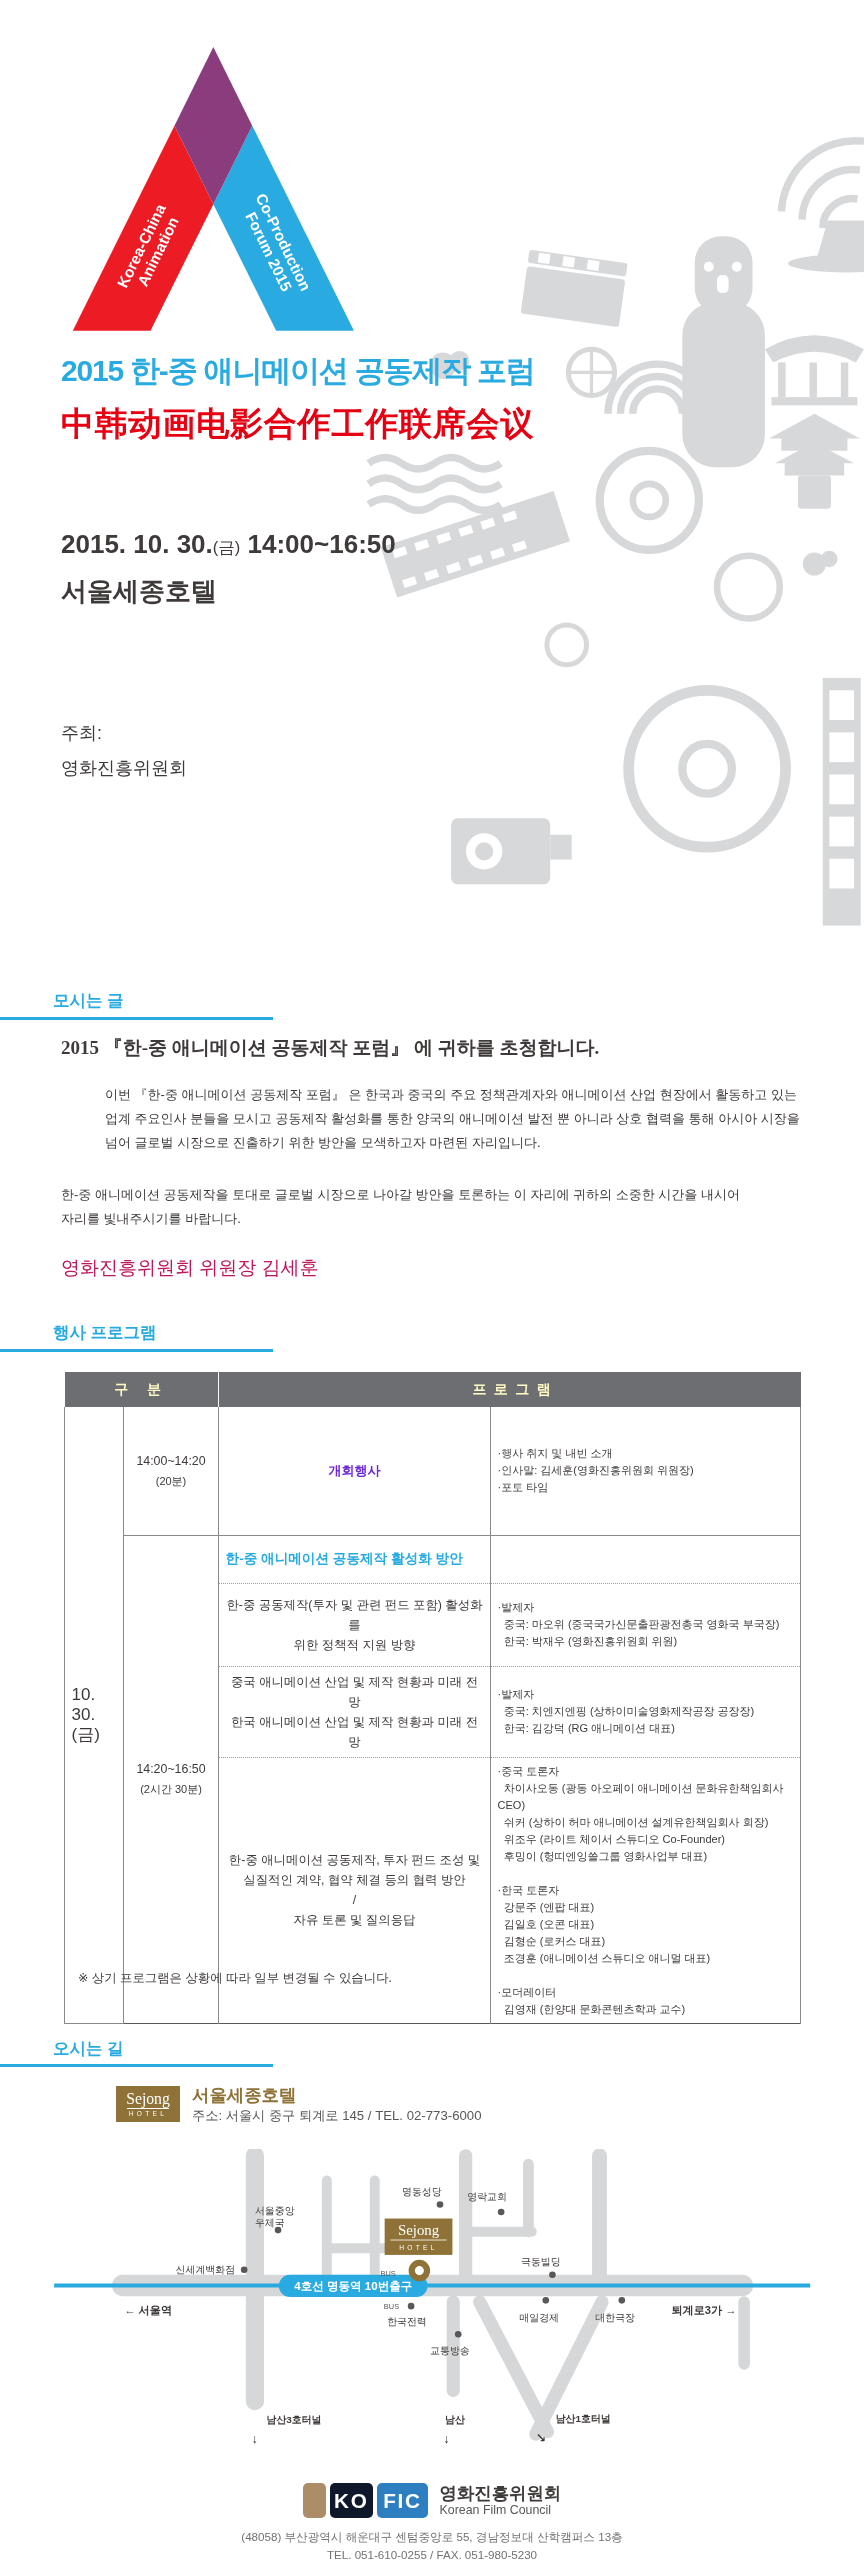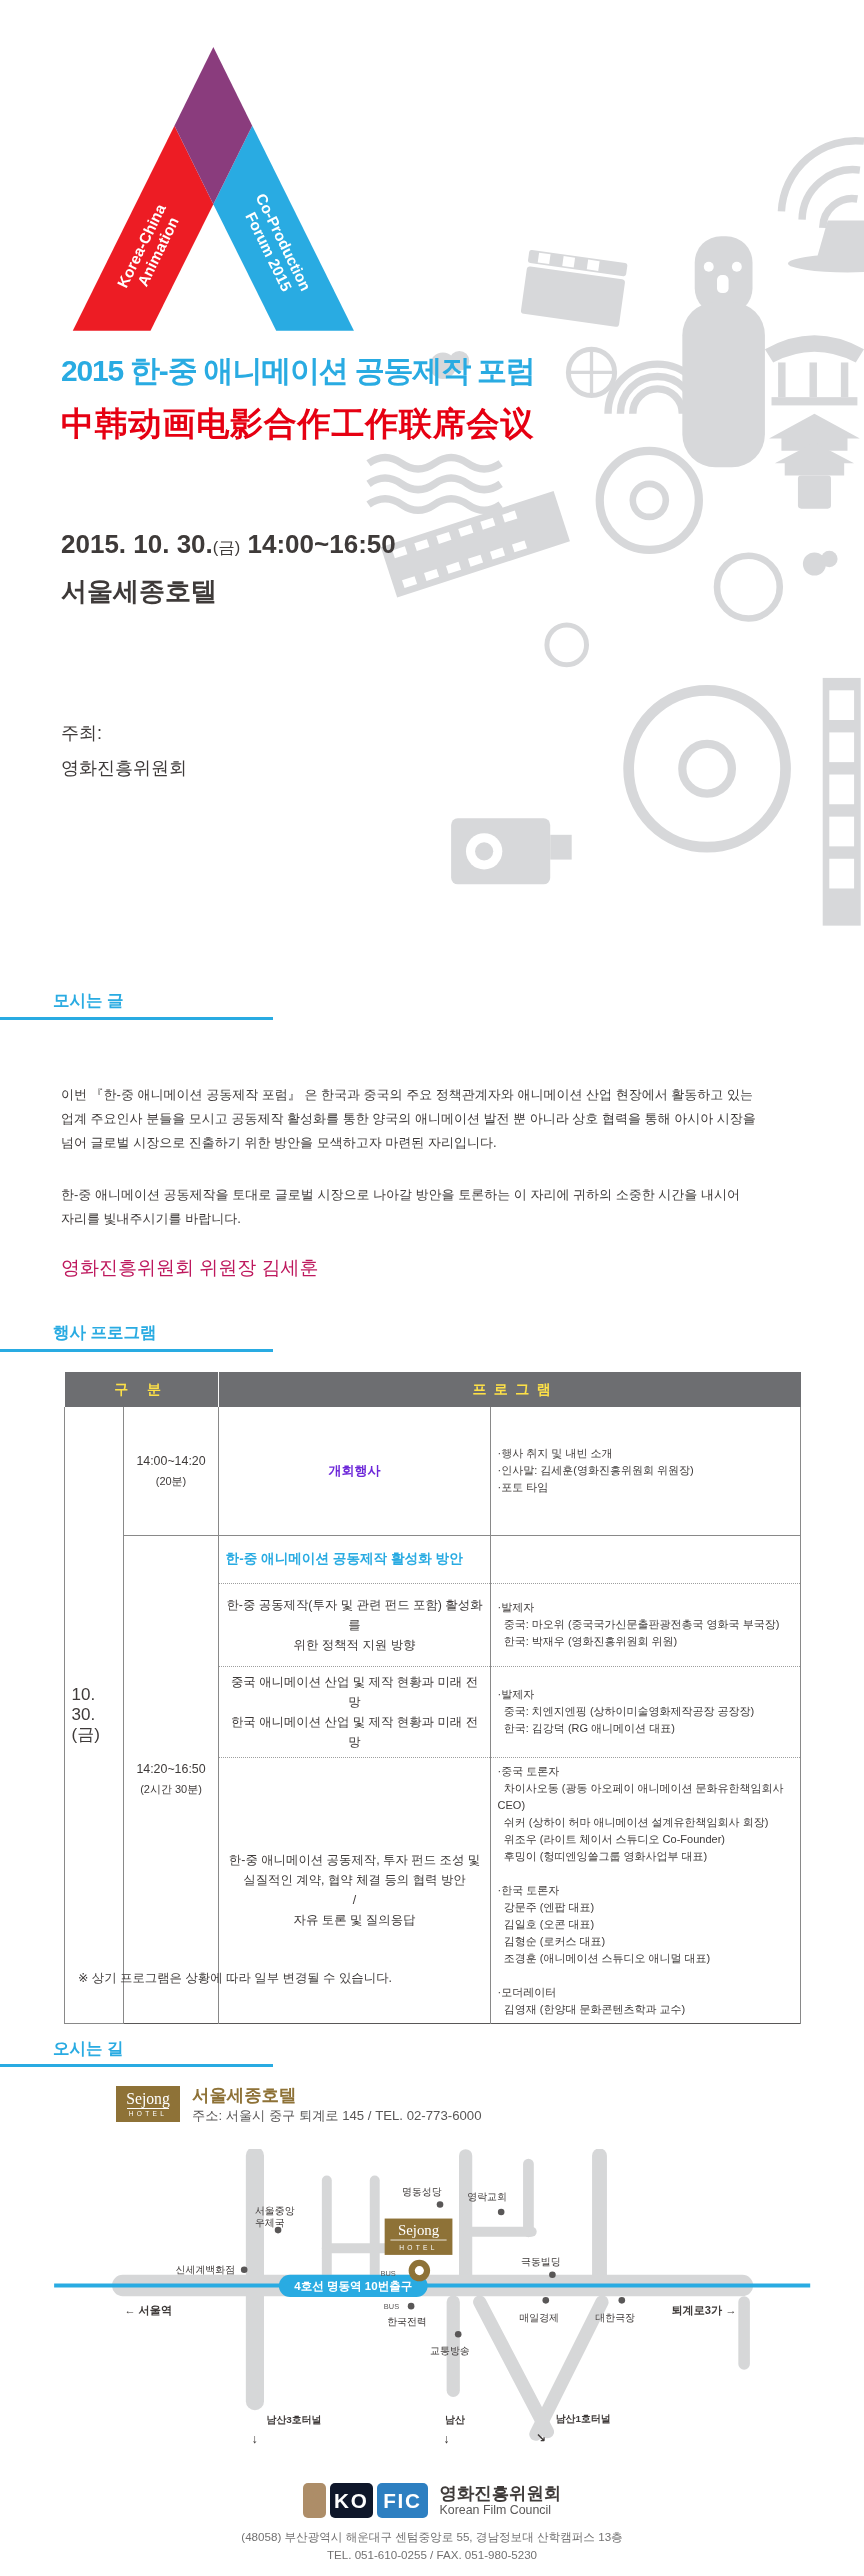--- a/index.html
+++ b/index.html
@@ -22,21 +22,21 @@
   
   .sec-title{left:53px;font-size:16.5px;font-weight:700;color:#29abe2;z-index:3;}
   .sec-line{left:0;width:273px;height:3.3px;background:#29abe2;z-index:3;}
   .inv-headline{top:1035px;left:61px;font-size:19px;color:#3e3a39;
                 font-family:"Liberation Serif","DejaVu Serif",serif;font-weight:600;z-index:3;}
   .inv-para{left:61px;width:752px;font-size:13px;line-height:24px;color:#3e3a39;white-space:pre-wrap;z-index:3;}
   .inv-sign{top:1255px;left:61px;font-size:19px;color:#be185d;z-index:3;}
   
   .prog-wrap{top:1372px;left:64px;z-index:3;}
   table.prog{border-collapse:collapse;table-layout:fixed;width:736px;border-bottom:1.7px solid #595757;}
-  table.prog th{background:#6d6e71;color:#fde047;font-size:14px;font-weight:700;height:33px;letter-spacing:7.4px;}
+  table.prog th{background:#6d6e71;color:#fef9c3;font-size:14px;font-weight:700;height:33px;letter-spacing:7.4px;}
   table.prog th.h2{border-left:0.8px solid #fafafa;padding-left:12px;}
   table.prog td{border-left:0.8px solid #898989;border-right:0.8px solid #898989;vertical-align:middle;padding:5px 6.6px;}
   td.datec{font-size:17px;line-height:20px;color:#3e3a39;}
   td.timec{text-align:center;font-size:12.4px;line-height:20px;color:#3e3a39;}
   td.timec .dur{font-size:11px;}
   tr.r1{height:128px;}
   tr.r1 td{border-bottom:0.8px solid #898989;}
   tr.theme-row{height:48px;}
   td.theme{color:#29abe2;font-weight:700;font-size:13.6px;text-align:left;}
   tr.sess td{border-top:0.8px dotted #9e9f9f;}
@@ -173,21 +173,22 @@
   <div class="abs title-zh">中韩动画电影合作工作联席会议</div>
   <div class="abs dateline"><span>2015. 10. 30.</span><span class="day">(금)</span><span> 14:00~16:50</span></div>
   <div class="abs venue">서울세종호텔</div>
   <div class="abs host">
     <div>주최:</div>
     <div>영화진흥위원회</div>
   </div>
 
   <div class="abs sec-title" style="top:990px;">모시는 글</div>
   <div class="abs sec-line" style="top:1017px;"></div>
-  <div class="abs inv-para" style="top:1083px;">이번 『한-중 애니메이션 공동제작 포럼』 은 한국과 중국의 주요 정책관계자와 애니메이션 산업 현장에서 활동하고 있는
+  <div class="abs inv-headline">2015 『한-중 애니메이션 공동제작 포럼』 에 귀하를 초청합니다.</div>
+  <div class="abs inv-para" style="top:1083px;margin-left:44px;">이번 『한-중 애니메이션 공동제작 포럼』 은 한국과 중국의 주요 정책관계자와 애니메이션 산업 현장에서 활동하고 있는
 업계 주요인사 분들을 모시고 공동제작 활성화를 통한 양국의 애니메이션 발전 뿐 아니라 상호 협력을 통해 아시아 시장을
 넘어 글로벌 시장으로 진출하기 위한 방안을 모색하고자 마련된 자리입니다.</div>
   <div class="abs inv-para" style="top:1183px;">한-중 애니메이션 공동제작을 토대로 글로벌 시장으로 나아갈 방안을 토론하는 이 자리에 귀하의 소중한 시간을 내시어
 자리를 빛내주시기를 바랍니다.</div>
   <div class="abs inv-sign">영화진흥위원회 위원장 김세훈</div>
 
   <div class="abs sec-title" style="top:1322px;">행사 프로그램</div>
   <div class="abs sec-line" style="top:1349px;"></div>
 
   <div class="abs prog-wrap">

